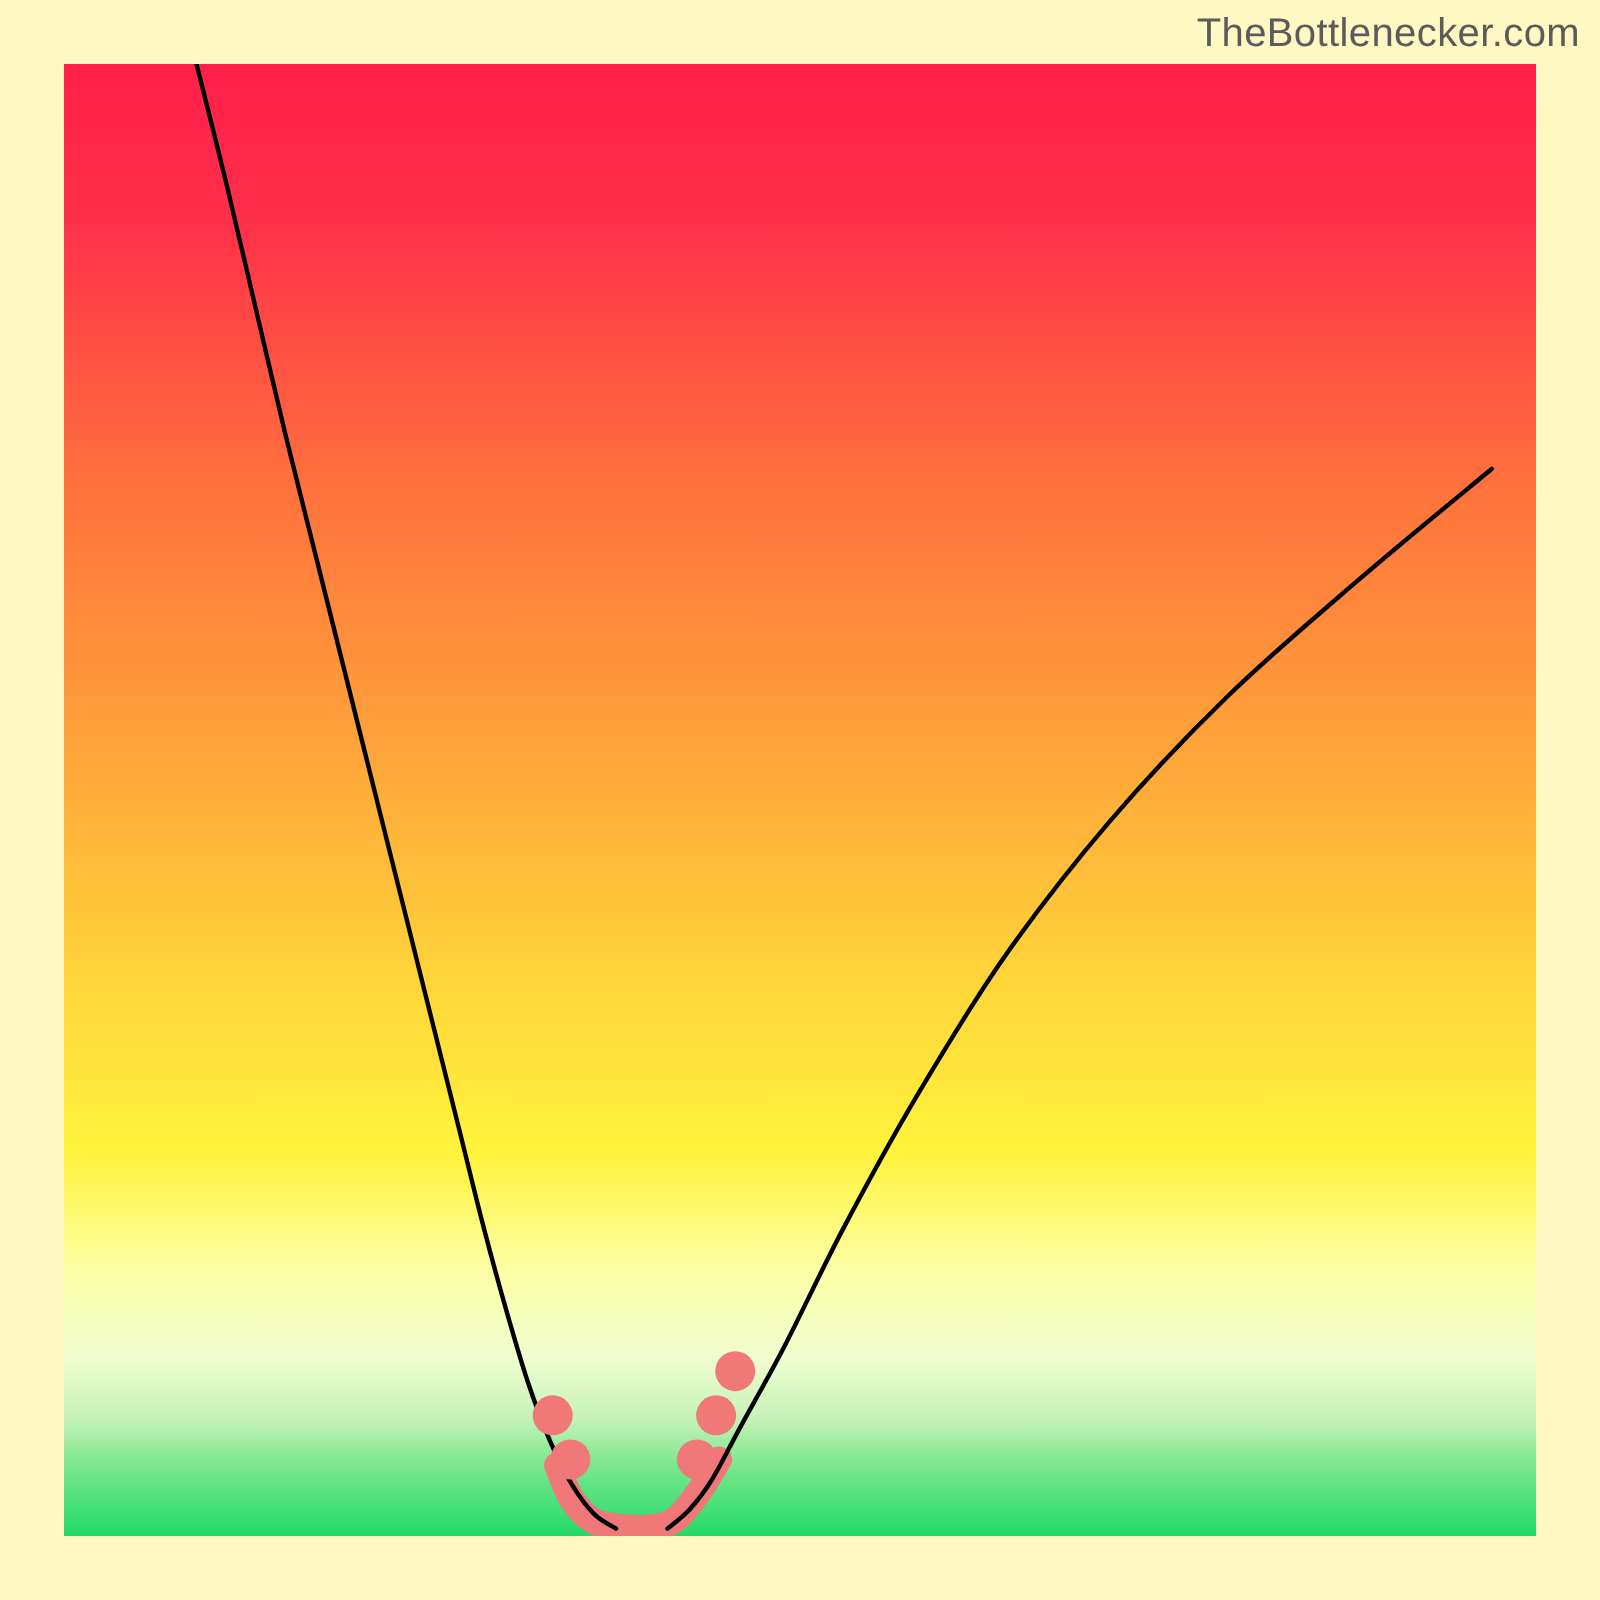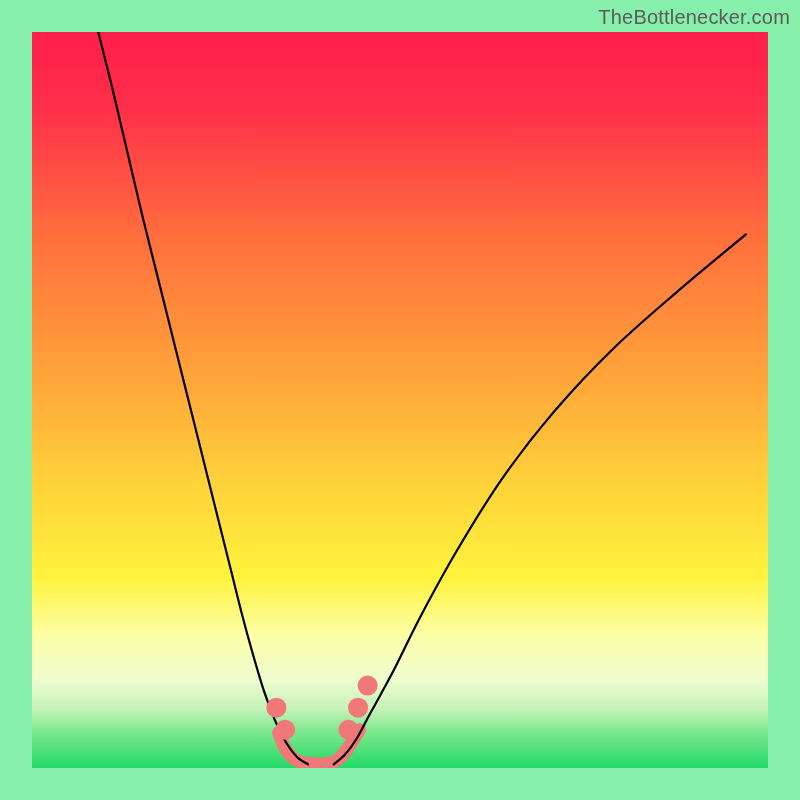--- a/index.html
+++ b/index.html
@@ -8,21 +8,21 @@
     width: 800px;
     height: 800px;
     background: #000;
     overflow: hidden;
     font-family: Arial, Helvetica, sans-serif;
   }
   .stage {
     position: relative;
     width: 800px;
     height: 800px;
-    background: #86efac;
+    background: #fef9c3;
   }
   .plot {
     position: absolute;
     left: 32px;
     top: 32px;
     width: 736px;
     height: 736px;
     overflow: hidden;
   }
   .gradient {

